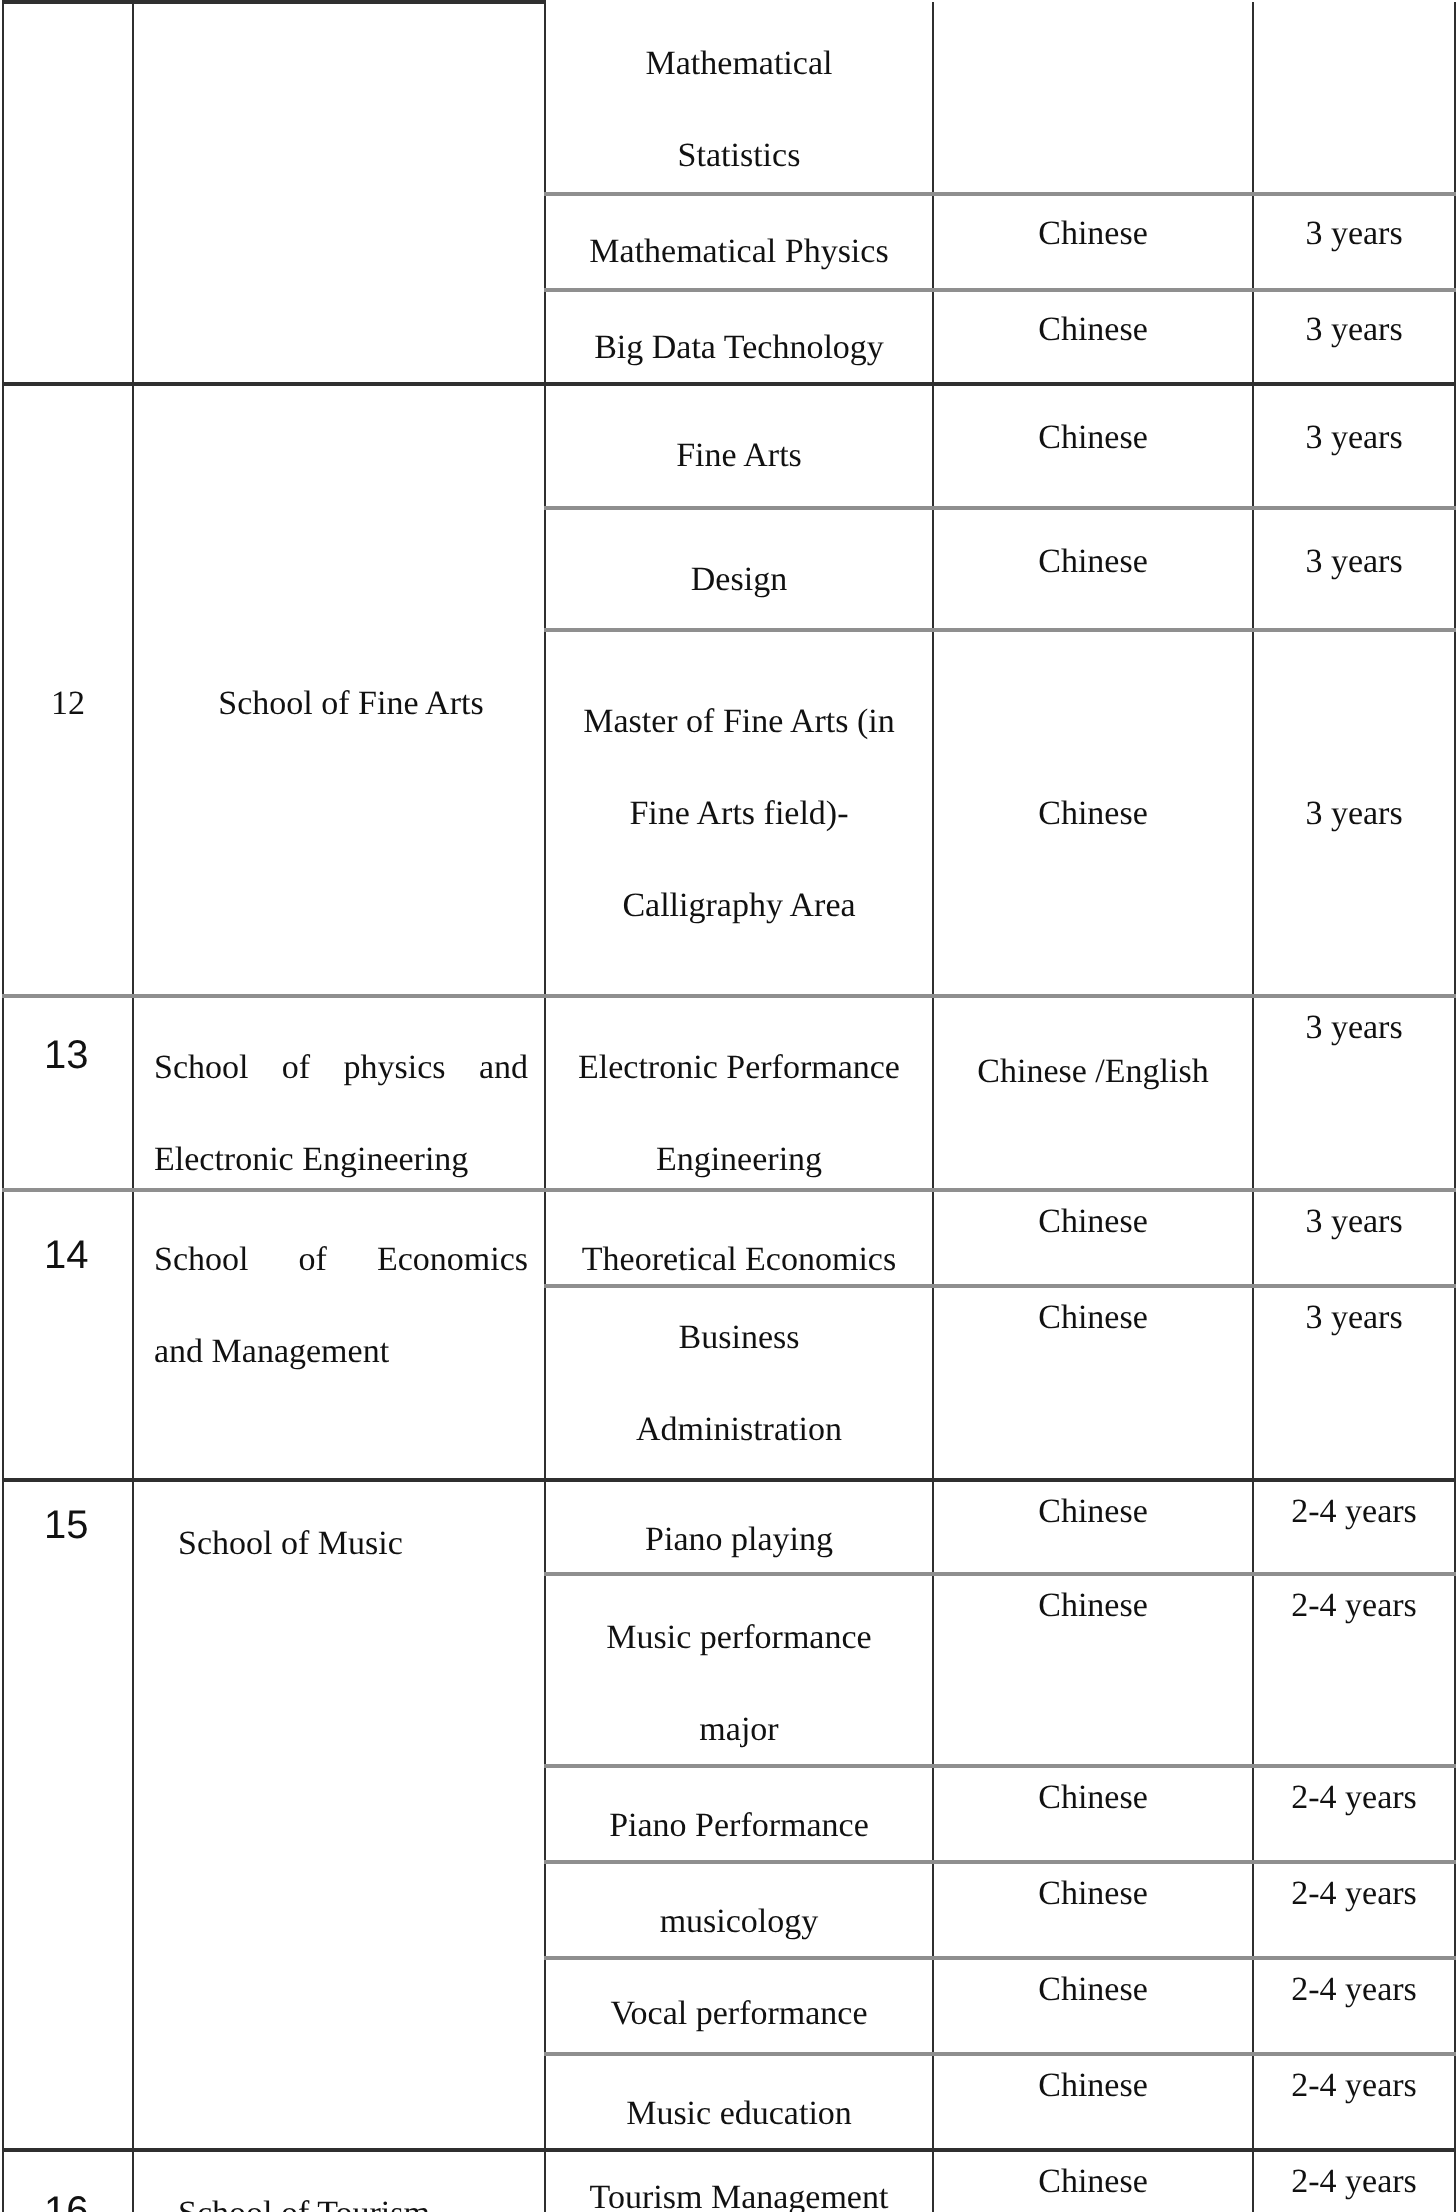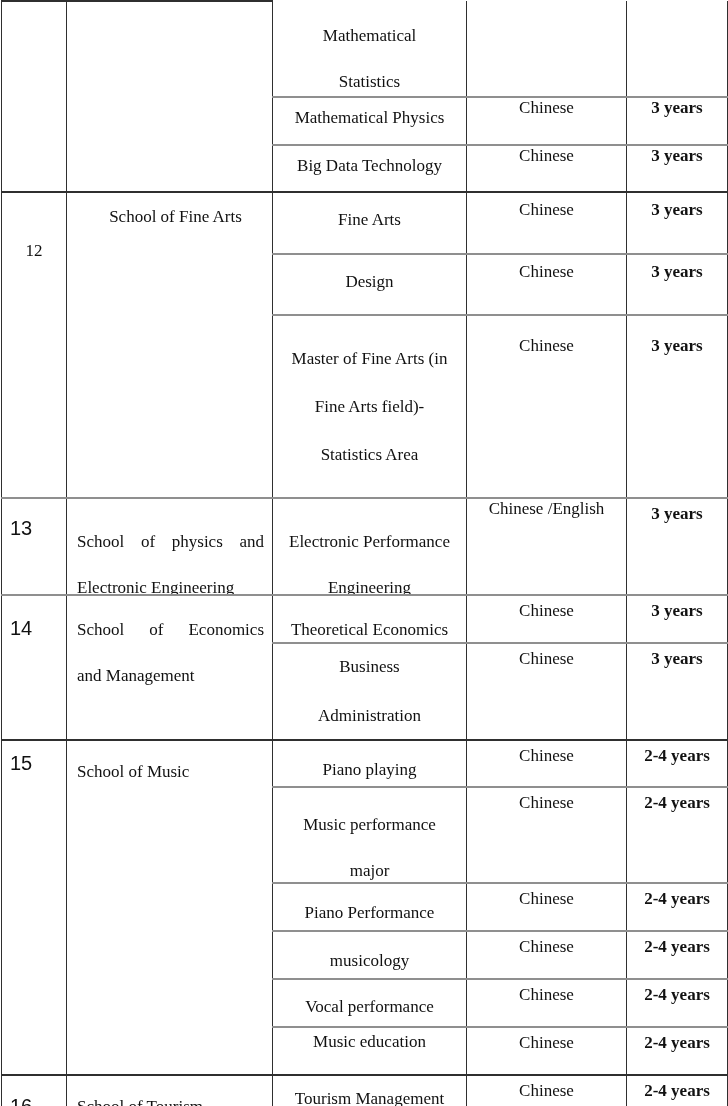--- a/index.html
+++ b/index.html
@@ -22,30 +22,30 @@
     table-layout:fixed;
     width:726px;
     margin-left:1px;
   }
   td{
     padding:0;
     vertical-align:middle;
     border-left:1px solid var(--grid-dark);
     overflow:hidden;
   }
-  td:last-child{border-right:1px solid var(--grid-dark);font-weight:bold;}
+  td:last-child{border-right:1px solid var(--grid-dark);}
   td.g{border-top:2px solid var(--grid-gray);}
   td.d{border-top:2px solid var(--grid-dark);}
   td.bb{border-bottom:2px solid var(--grid-dark);}
   .cell{
     display:flex;flex-direction:column;
-    align-items:center;justify-content:space-between;
+    align-items:center;justify-content:center;
     text-align:center;box-sizing:border-box;width:100%;
   }
-  .hl{align-items:flex-start;text-align:left;}
+  .hl{align-items:flex-start;text-align:left;margin-left:12px;}
   .stretch{align-items:stretch;text-align:left;}
   .vt{justify-content:flex-start;}
   .vb{justify-content:flex-end;}
   .ln{display:block;line-height:46px;}
   .jl{text-align:justify;text-align-last:justify;}
   .num{font-family:"Liberation Sans","DejaVu Sans",sans-serif;font-size:20px;}
 </style>
 </head>
 <body>
 
@@ -161,21 +161,21 @@
             <div class="cell" style="height:46px;padding-bottom:8px">
               <span>3 years</span>
             </div>
           </td>
     </tr>
     <tr>
       <td class="g">
         <div class="cell" style="height:142px">
           <span class="ln">Master of Fine Arts (in</span>
           <span class="ln">Fine Arts field)-</span>
-          <span class="ln">Statistics Area</span>
+          <span class="ln">Calligraphy Area</span>
         </div>
       </td>
       <td class="g">
             <div class="cell" style="height:142px">
               <span>Chinese</span>
             </div>
           </td>
       <td class="g">
             <div class="cell" style="height:142px">
               <span>3 years</span>
@@ -351,21 +351,21 @@
             </div>
           </td>
       <td class="g">
             <div class="cell vt" style="height:46px;padding-top:5px">
               <span>2-4 years</span>
             </div>
           </td>
     </tr>
     <tr>
       <td class="g">
-            <div class="cell vb" style="height:46px;padding-bottom:22px">
+            <div class="cell vb" style="height:46px;padding-bottom:7px">
               <span>Music education</span>
             </div>
           </td>
       <td class="g">
             <div class="cell vt" style="height:46px;padding-top:5px">
               <span>Chinese</span>
             </div>
           </td>
       <td class="g">
             <div class="cell vt" style="height:46px;padding-top:5px">

